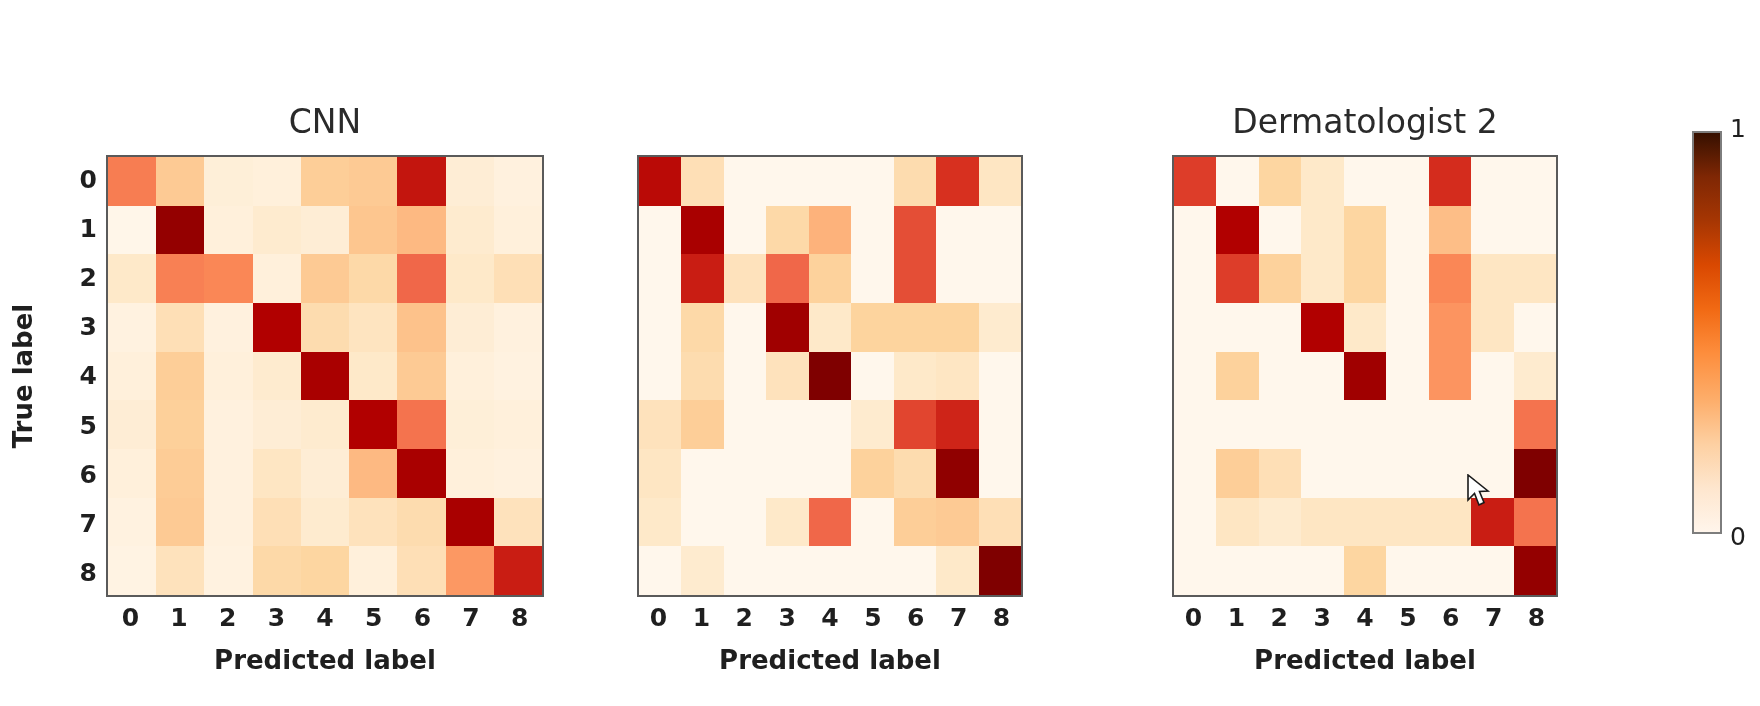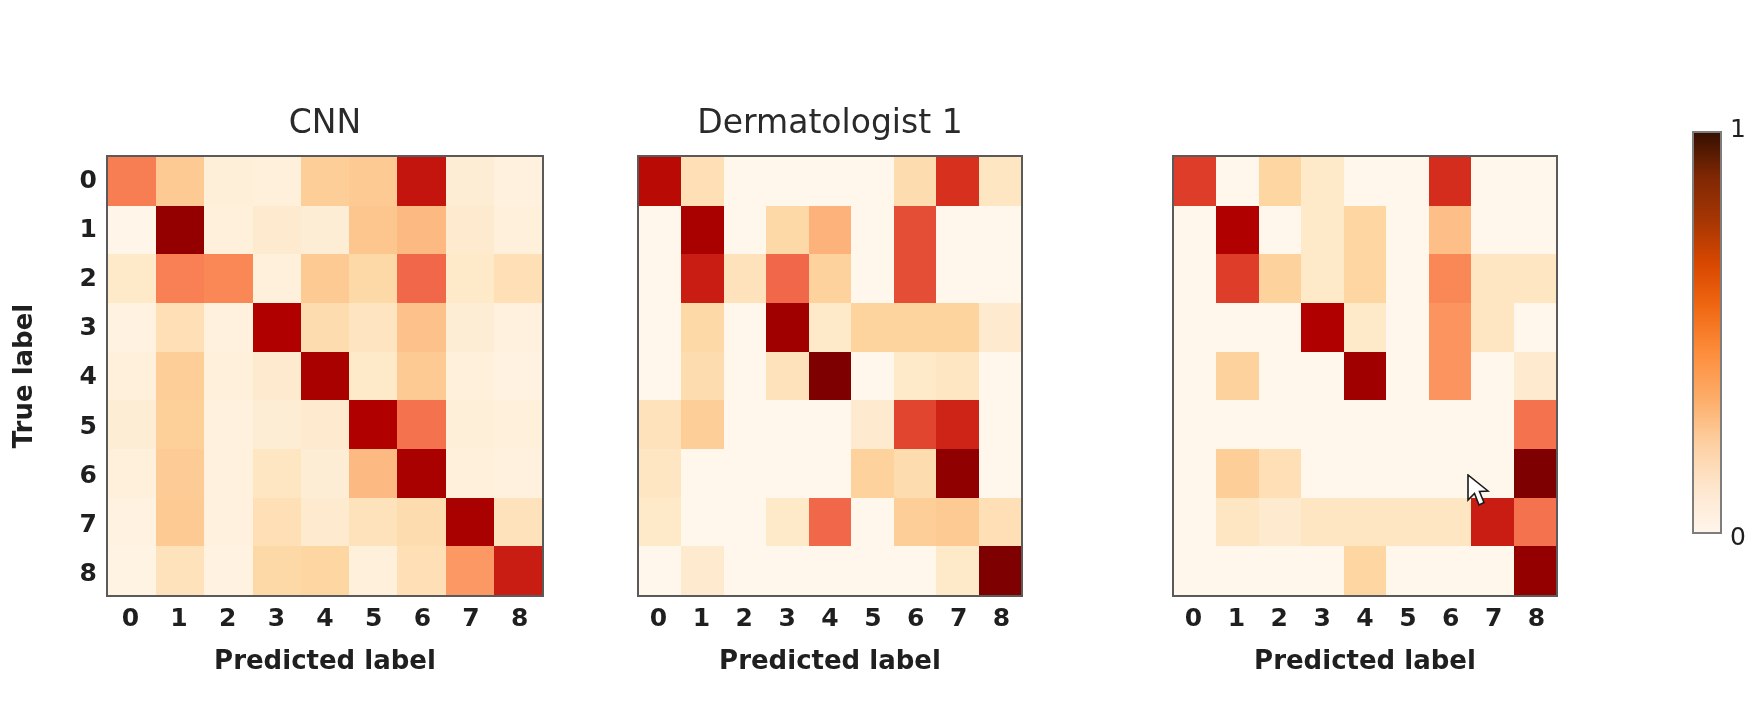--- a/index.html
+++ b/index.html
@@ -270,21 +270,20 @@
       <div class="t">3</div>
       <div class="t">4</div>
       <div class="t">5</div>
       <div class="t">6</div>
       <div class="t">7</div>
       <div class="t">8</div>
     </div>
   <div class="xlabel" style="left:106px; width:438px; top:645px;">Predicted label</div>
 
   <div class="panel" id="panel-1">
-    <div class="panel-title">Dermatologist 1</div>
     <div class="grid">
         <div class="cell" style="background: rgb(186, 10, 6);"></div>
         <div class="cell" style="background: rgb(254, 223, 182);"></div>
         <div class="cell" style="background: rgb(255, 247, 236);"></div>
         <div class="cell" style="background: rgb(255, 247, 236);"></div>
         <div class="cell" style="background: rgb(255, 247, 236);"></div>
         <div class="cell" style="background: rgb(255, 247, 236);"></div>
         <div class="cell" style="background: rgb(253, 220, 175);"></div>
         <div class="cell" style="background: rgb(215, 48, 31);"></div>
         <div class="cell" style="background: rgb(254, 230, 195);"></div>
@@ -369,20 +368,21 @@
       <div class="t">3</div>
       <div class="t">4</div>
       <div class="t">5</div>
       <div class="t">6</div>
       <div class="t">7</div>
       <div class="t">8</div>
     </div>
   <div class="xlabel" style="left:637px; width:386px; top:645px;">Predicted label</div>
 
   <div class="panel" id="panel-2">
+    <div class="panel-title">Dermatologist 2</div>
     <div class="grid">
         <div class="cell" style="background: rgb(221, 61, 41);"></div>
         <div class="cell" style="background: rgb(255, 247, 236);"></div>
         <div class="cell" style="background: rgb(253, 214, 161);"></div>
         <div class="cell" style="background: rgb(254, 233, 201);"></div>
         <div class="cell" style="background: rgb(255, 247, 236);"></div>
         <div class="cell" style="background: rgb(255, 247, 236);"></div>
         <div class="cell" style="background: rgb(212, 44, 29);"></div>
         <div class="cell" style="background: rgb(255, 247, 236);"></div>
         <div class="cell" style="background: rgb(255, 247, 236);"></div>

